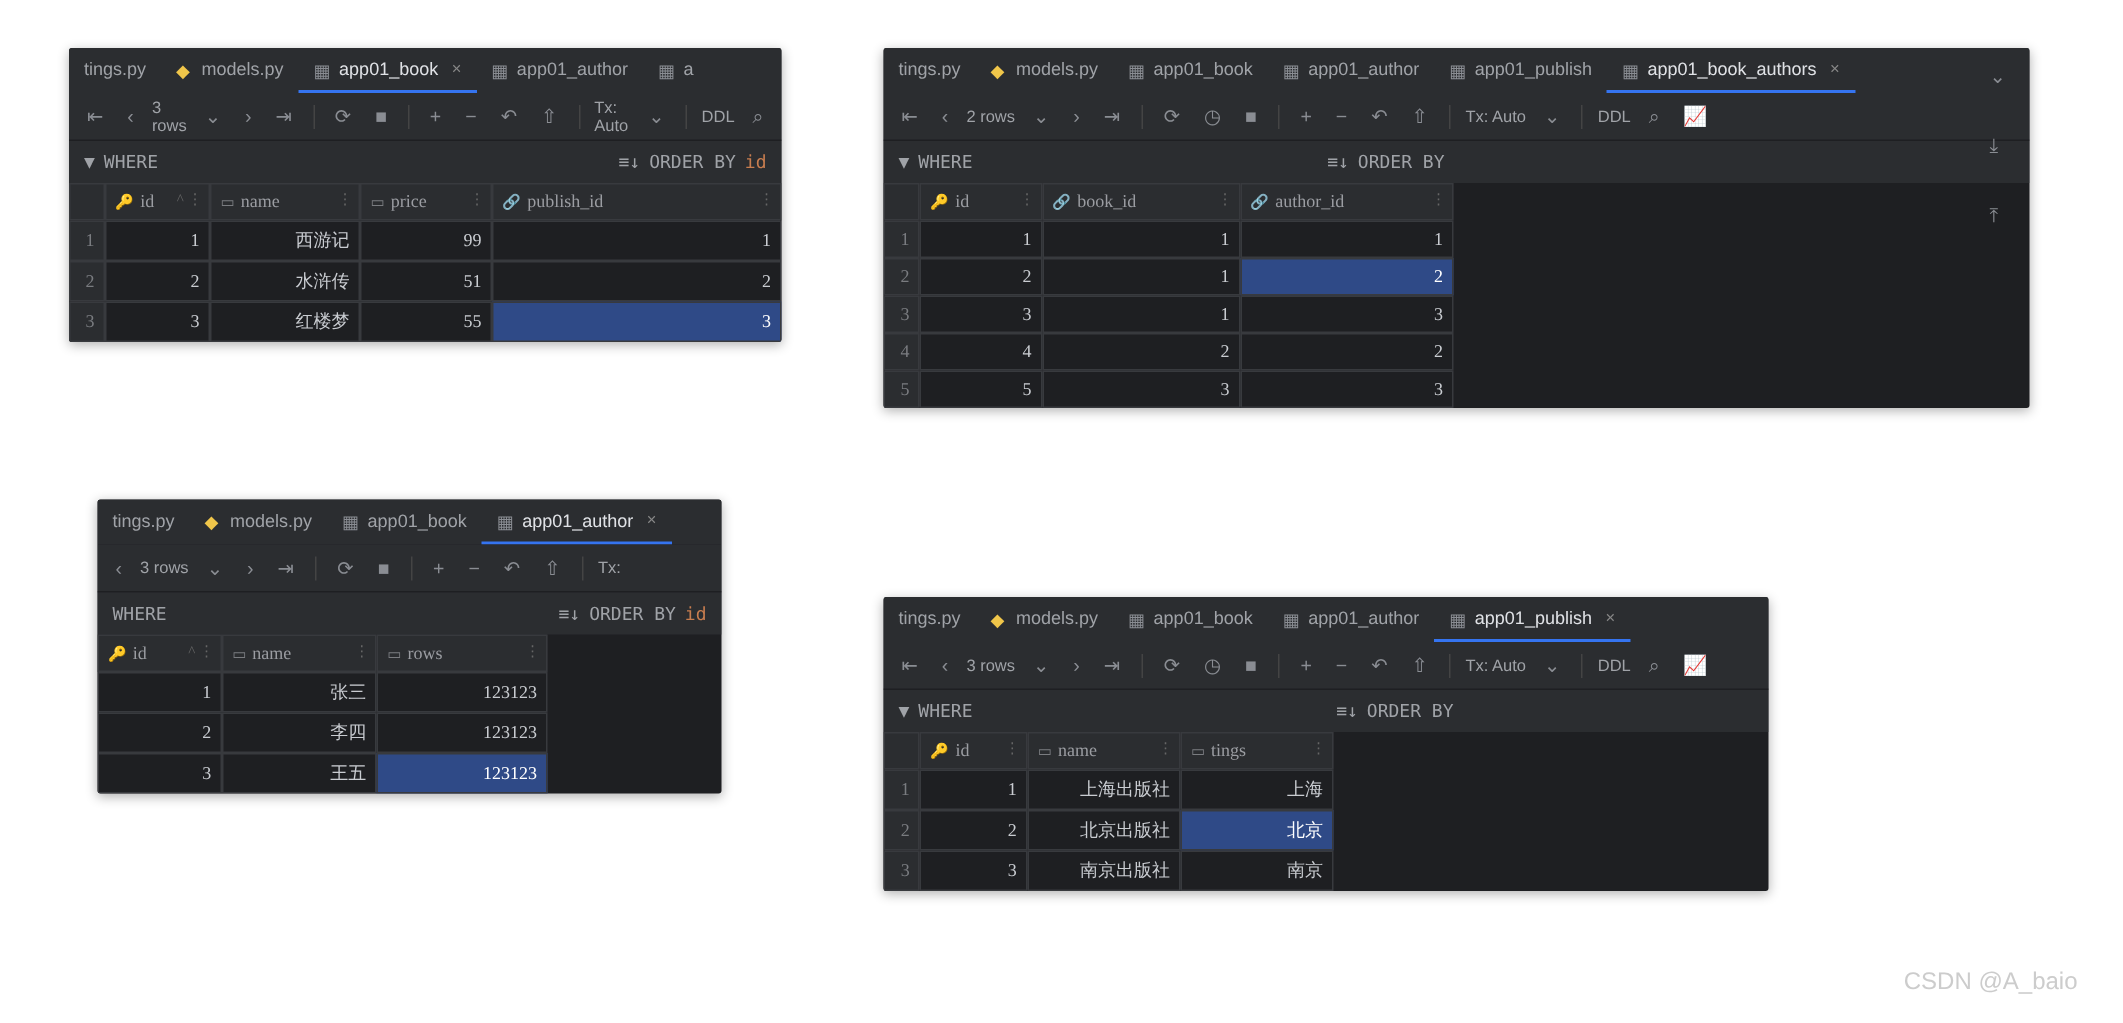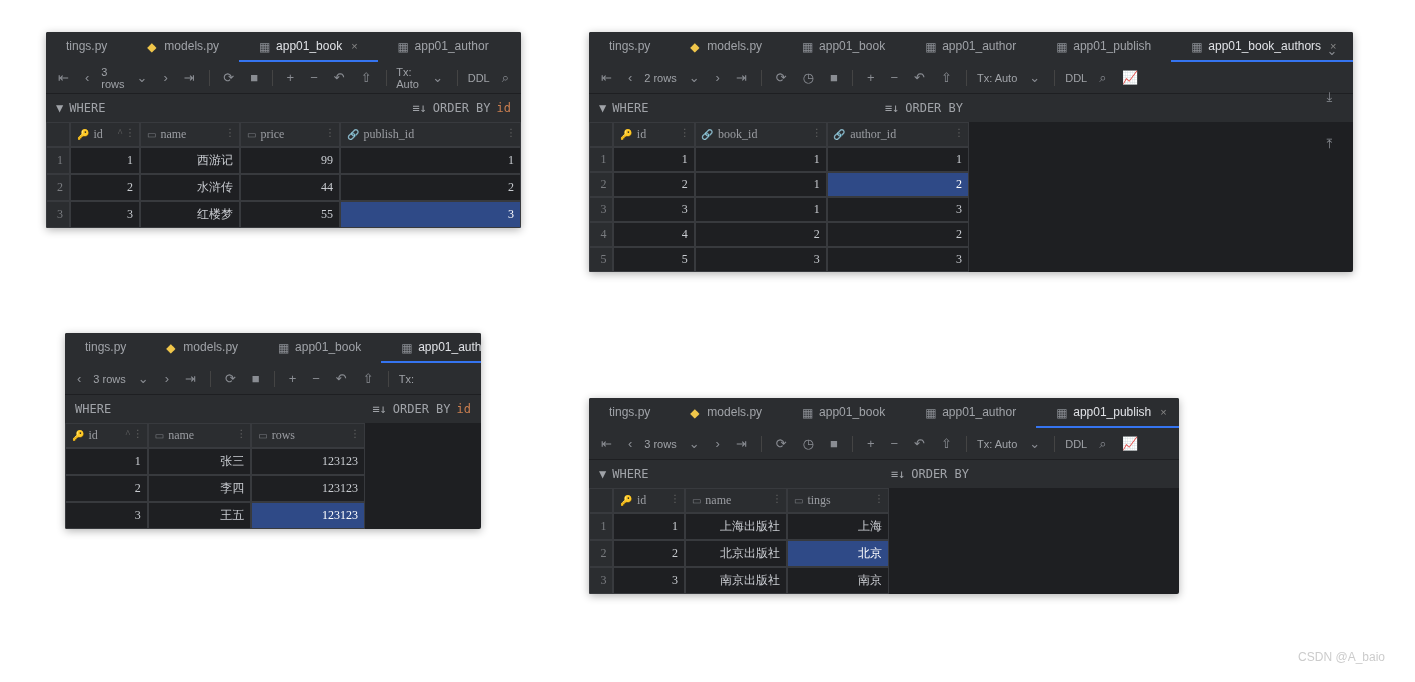--- a/index.html
+++ b/index.html
@@ -1,19 +1,19 @@
 <!DOCTYPE html>
 <html><head>
 <meta charset="utf-8">
 <style>
 * { box-sizing: border-box; margin: 0; padding: 0; }
 body { background: #fff; width: 1415px; height: 682px; position: relative; font-family: "Segoe UI", Arial, sans-serif; font-size: 12px; }
 .window { position: absolute; background: #1e1f22; border-radius: 2px; overflow: hidden; box-shadow: 0 2px 8px rgba(0,0,0,0.3); }
 .tabs { display: flex; background: #2b2d30; height: 30px; overflow: hidden; }
-.tab { display: flex; align-items: center; padding: 0 20px; color: #a0a3a8; gap: 5px; white-space: nowrap; cursor: pointer; border-bottom: 2px solid transparent; }
+.tab { display: flex; align-items: center; padding: 0 10px; color: #a0a3a8; gap: 5px; white-space: nowrap; cursor: pointer; border-bottom: 2px solid transparent; }
 .tab.active { color: #e0e2e6; border-bottom: 2px solid #3574f0; }
 .tab-icon { width: 12px; height: 12px; display: inline-block; }
 .py-icon { color: #f0c64a; }
 .tbl-icon { color: #8a8d93; }
 .close-x { color: #888; margin-left: 4px; font-size: 11px; }
 .toolbar { display: flex; align-items: center; height: 32px; background: #2b2d30; padding: 0 8px; gap: 8px; color: #a0a3a8; border-bottom: 1px solid #1e1f22; }
 .tb-btn { color: #8a8d93; cursor: pointer; padding: 2px 4px; font-size: 13px; }
 .tb-sep { width: 1px; height: 16px; background: #444; margin: 0 2px; }
 .tx { font-size: 11px; color: #a0a3a8; }
 .filter-row { display: flex; align-items: center; background: #2b2d30; height: 28px; padding: 0 10px; color: #a0a3a8; font-family: monospace; font-size: 12px; }
@@ -23,21 +23,21 @@
 .table { display: table; width: 100%; font-family: Liberation Serif, serif; font-size: 12px; color: #c9ccd1; }
 .row { display: table-row; }
 .cell { display: table-cell; padding: 4px 6px; border: 1px solid #383a3e; vertical-align: middle; height: 24px; }
 .hdr { background: #2b2d30; color: #9b9da2; position: relative; }
 .hdr .sort { position: absolute; right: 4px; color: #666; font-size: 10px; }
 .gutter { background: #2b2d30; color: #7a7c80; text-align: right; width: 24px; padding-right: 6px; }
 .num { text-align: right; }
 .txt { text-align: right; }
 .sel { background: #2f4a87; color: #fff; }
 .col-icon { margin-right: 4px; color: #7a7c80; font-size: 10px; }
-.watermark { position: absolute; bottom: 18px; right: 30px; color: #ccc; font-size: 12px; }
+.watermark { position: absolute; bottom: 18px; right: 30px; color: #ccc; font-size: 16px; }
 .right-tools { margin-left: auto; display: flex; gap: 27px; flex-direction: column; }
 </style>
 </head>
 <body>
 
 <div class="window" style="left:46px; top:32px; width:475px;">
   <div class="tabs">
     <div class="tab">
         <span>tings.py</span>
       </div>
@@ -90,35 +90,35 @@
         <span>≡↓</span>
         <span>ORDER BY</span> 
         <span class="ob-val">id</span>
       </div>
   </div>
   <div class="table">
     <div class="row">
       <div class="cell hdr gutter"></div>
       <div class="cell hdr" style="width:70px"><span class="col-icon">🔑</span><span>id</span><span class="sort">^ ⋮</span></div>
       <div class="cell hdr" style="width:100px"><span class="col-icon">▭</span><span>name</span><span class="sort">⋮</span></div>
-      <div class="cell hdr" style="width:100px"><span class="col-icon">▭</span><span>price</span><span class="sort">⋮</span></div>
+      <div class="cell hdr" style="width:88px"><span class="col-icon">▭</span><span>price</span><span class="sort">⋮</span></div>
       <div class="cell hdr"><span class="col-icon">🔗</span><span>publish_id</span><span class="sort">⋮</span></div>
     </div>
     <div class="row">
       <div class="cell gutter">1</div>
       <div class="cell num">1</div>
       <div class="cell txt">西游记</div>
       <div class="cell num">99</div>
       <div class="cell num">1</div>
     </div>
     <div class="row">
       <div class="cell gutter">2</div>
       <div class="cell num">2</div>
       <div class="cell txt">水浒传</div>
-      <div class="cell num">44</div>
+      <div class="cell num">51</div>
       <div class="cell num">2</div>
     </div>
     <div class="row">
       <div class="cell gutter">3</div>
       <div class="cell num">3</div>
       <div class="cell txt">红楼梦</div>
       <div class="cell num">55</div>
       <div class="cell num sel">3</div>
     </div>
   </div>

